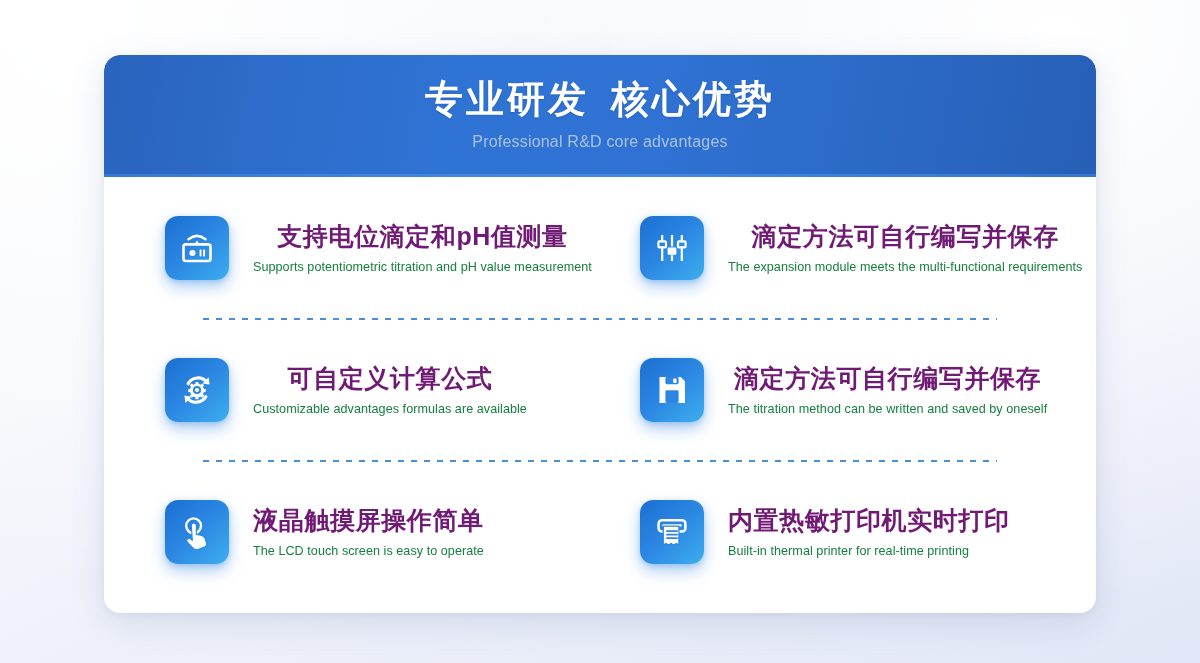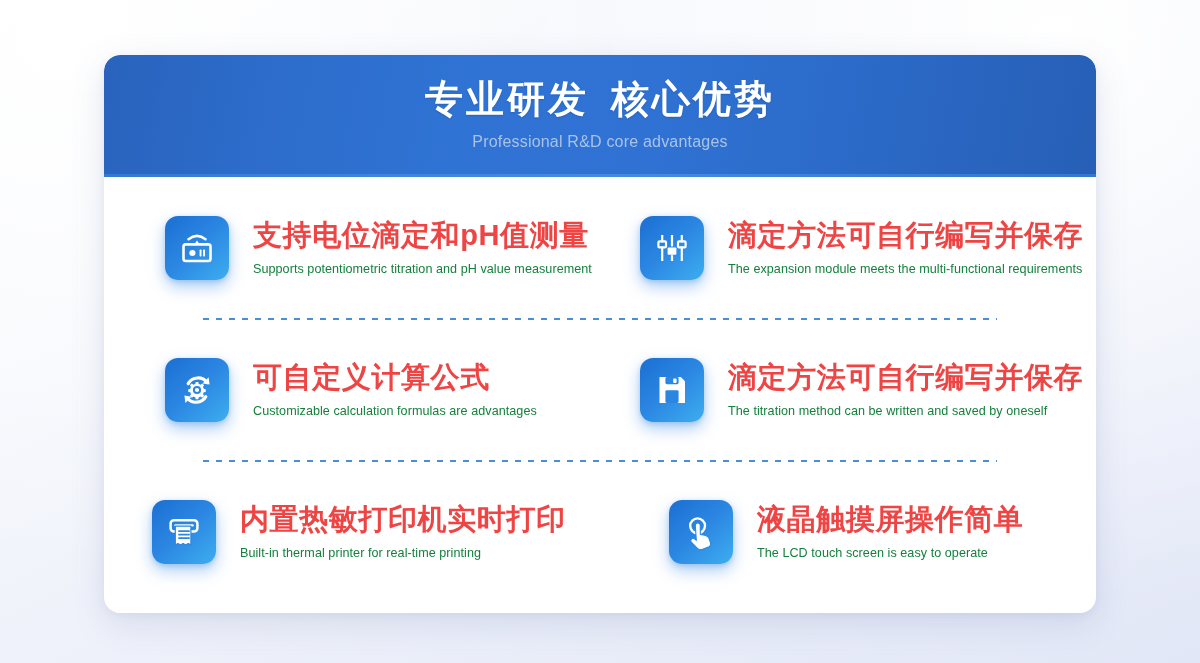--- a/index.html
+++ b/index.html
@@ -111,26 +111,27 @@
       0 2px 5px rgba(45,130,225,0.25);
     display: flex;
     align-items: center;
     justify-content: center;
   }
   .icon-tile svg { display: block; }
 
   .ftext { padding-left: 24px; }
 
   .ftitle {
-    font-size: 29px;
+    font-size: 25px;
     font-weight: 700;
-    color: #ef4444;
+    color: #701a75;
     letter-spacing: .6px;
     line-height: 1.2;
     white-space: nowrap;
+    text-align: center;
   }
   .fdesc {
     margin-top: 9px;
     font-size: 12.6px;
     color: #15803d;
     letter-spacing: .05px;
     line-height: 1.25;
     white-space: nowrap;
   }
 
@@ -212,21 +213,21 @@
             <path d="M8.4 32.9 L7.4 25.6 L14.4 26.8 Z" fill="#ffffff"></path>
             <g transform="translate(20,20)">
               <path fill="#ffffff" d="M-1.3 -8.1 h2.6 l.45 2.05 a6.4 6.4 0 0 1 1.75 .73 l1.75 -1.15 1.84 1.84 -1.15 1.75 a6.4 6.4 0 0 1 .73 1.75 l2.05 .45 v2.6 l-2.05 .45 a6.4 6.4 0 0 1 -.73 1.75 l1.15 1.75 -1.84 1.84 -1.75 -1.15 a6.4 6.4 0 0 1 -1.75 .73 l-.45 2.05 h-2.6 l-.45 -2.05 a6.4 6.4 0 0 1 -1.75 -.73 l-1.75 1.15 -1.84 -1.84 1.15 -1.75 a6.4 6.4 0 0 1 -.73 -1.75 l-2.05 -.45 v-2.6 l2.05 -.45 a6.4 6.4 0 0 1 .73 -1.75 l-1.15 -1.75 1.84 -1.84 1.75 1.15 a6.4 6.4 0 0 1 1.75 -.73 Z"></path>
               <circle cx="0" cy="0" r="4.1" fill="#2b86e2"></circle>
               <circle cx="0" cy="0" r="2.1" fill="#ffffff"></circle>
             </g>
           </svg>
         </div>
         <div class="ftext">
           <div class="ftitle">可自定义计算公式</div>
-          <div class="fdesc">Customizable calculation formulas are advantages</div>
+          <div class="fdesc">Customizable advantages formulas are available</div>
         </div>
       </div>
 
       <div class="fcell right">
         <div class="icon-tile">
           <svg width="40" height="40" viewBox="0 0 40 40" aria-hidden="true">
             <path d="M7.5 7 h21.3 L33 11.2 V33 H7.5 Z" fill="#ffffff"></path>
             <rect x="13.4" y="7" width="13.2" height="7.2" rx="1.4" fill="#2b86e2"></rect>
             <rect x="21.2" y="8.4" width="3.4" height="4.6" rx="1" fill="#ffffff"></rect>
             <rect x="13.4" y="20.2" width="13.2" height="12.8" rx="1.4" fill="#2b86e2"></rect>
@@ -236,43 +237,43 @@
           <div class="ftitle">滴定方法可自行编写并保存</div>
           <div class="fdesc">The titration method can be written and saved by oneself</div>
         </div>
       </div>
     </div>
 
     <div class="divider" style="top:283px"></div>
 
     <div class="frow">
 
+      <div class="fcell left">
+        <div class="icon-tile">
+          <svg width="40" height="40" viewBox="0 0 40 40" aria-hidden="true">
+            <circle cx="16.6" cy="13.8" r="7.4" fill="none" stroke="#ffffff" stroke-width="2.4"></circle>
+            <path d="M14.3 13.4 a2.5 2.5 0 0 1 5 0 v9.1 l3.2 .55 c3 .52 4.9 1.6 5.6 3.6 l1.5 4.3 a3 3 0 0 1 -1.6 3.7 l-6.3 2.6 a5 5 0 0 1 -5.6 -1.1 l-5.6 -5.8 a2.3 2.3 0 0 1 3.1 -3.4 l1.7 1.4 Z" fill="#ffffff" stroke="#2b86e2" stroke-width="1.1" stroke-linejoin="round"></path>
+          </svg>
+        </div>
+        <div class="ftext">
+          <div class="ftitle">液晶触摸屏操作简单</div>
+          <div class="fdesc">The LCD touch screen is easy to operate</div>
+        </div>
+      </div>
+
       <div class="fcell right">
         <div class="icon-tile">
           <svg width="40" height="40" viewBox="0 0 40 40" aria-hidden="true">
             <rect x="6.6" y="8.2" width="26.8" height="11.4" rx="3.4" fill="none" stroke="#ffffff" stroke-width="2.5"></rect>
             <path d="M11.3 13.4 h17.4" stroke="#ffffff" stroke-width="2.2" stroke-linecap="round"></path>
             <path d="M11.3 14.2 v18.9 l2.6 -1.7 2.6 1.7 2.6 -1.7 2.6 1.7 2.6 -1.7 2.6 1.7 V14.2 Z" fill="#ffffff" stroke="#2b86e2" stroke-width="1.2" stroke-linejoin="round"></path>
             <path d="M14.9 19.1 h10.2 M14.9 22.6 h10.2 M14.9 26.1 h10.2" stroke="#2b86e2" stroke-width="1.7" stroke-linecap="round"></path>
           </svg>
         </div>
         <div class="ftext">
           <div class="ftitle">内置热敏打印机实时打印</div>
           <div class="fdesc">Built-in thermal printer for real-time printing</div>
         </div>
       </div>
-
-      <div class="fcell left">
-        <div class="icon-tile">
-          <svg width="40" height="40" viewBox="0 0 40 40" aria-hidden="true">
-            <circle cx="16.6" cy="13.8" r="7.4" fill="none" stroke="#ffffff" stroke-width="2.4"></circle>
-            <path d="M14.3 13.4 a2.5 2.5 0 0 1 5 0 v9.1 l3.2 .55 c3 .52 4.9 1.6 5.6 3.6 l1.5 4.3 a3 3 0 0 1 -1.6 3.7 l-6.3 2.6 a5 5 0 0 1 -5.6 -1.1 l-5.6 -5.8 a2.3 2.3 0 0 1 3.1 -3.4 l1.7 1.4 Z" fill="#ffffff" stroke="#2b86e2" stroke-width="1.1" stroke-linejoin="round"></path>
-          </svg>
-        </div>
-        <div class="ftext">
-          <div class="ftitle">液晶触摸屏操作简单</div>
-          <div class="fdesc">The LCD touch screen is easy to operate</div>
-        </div>
-      </div>
     </div>
 
   </div>
 </div>
 
 </body></html>

